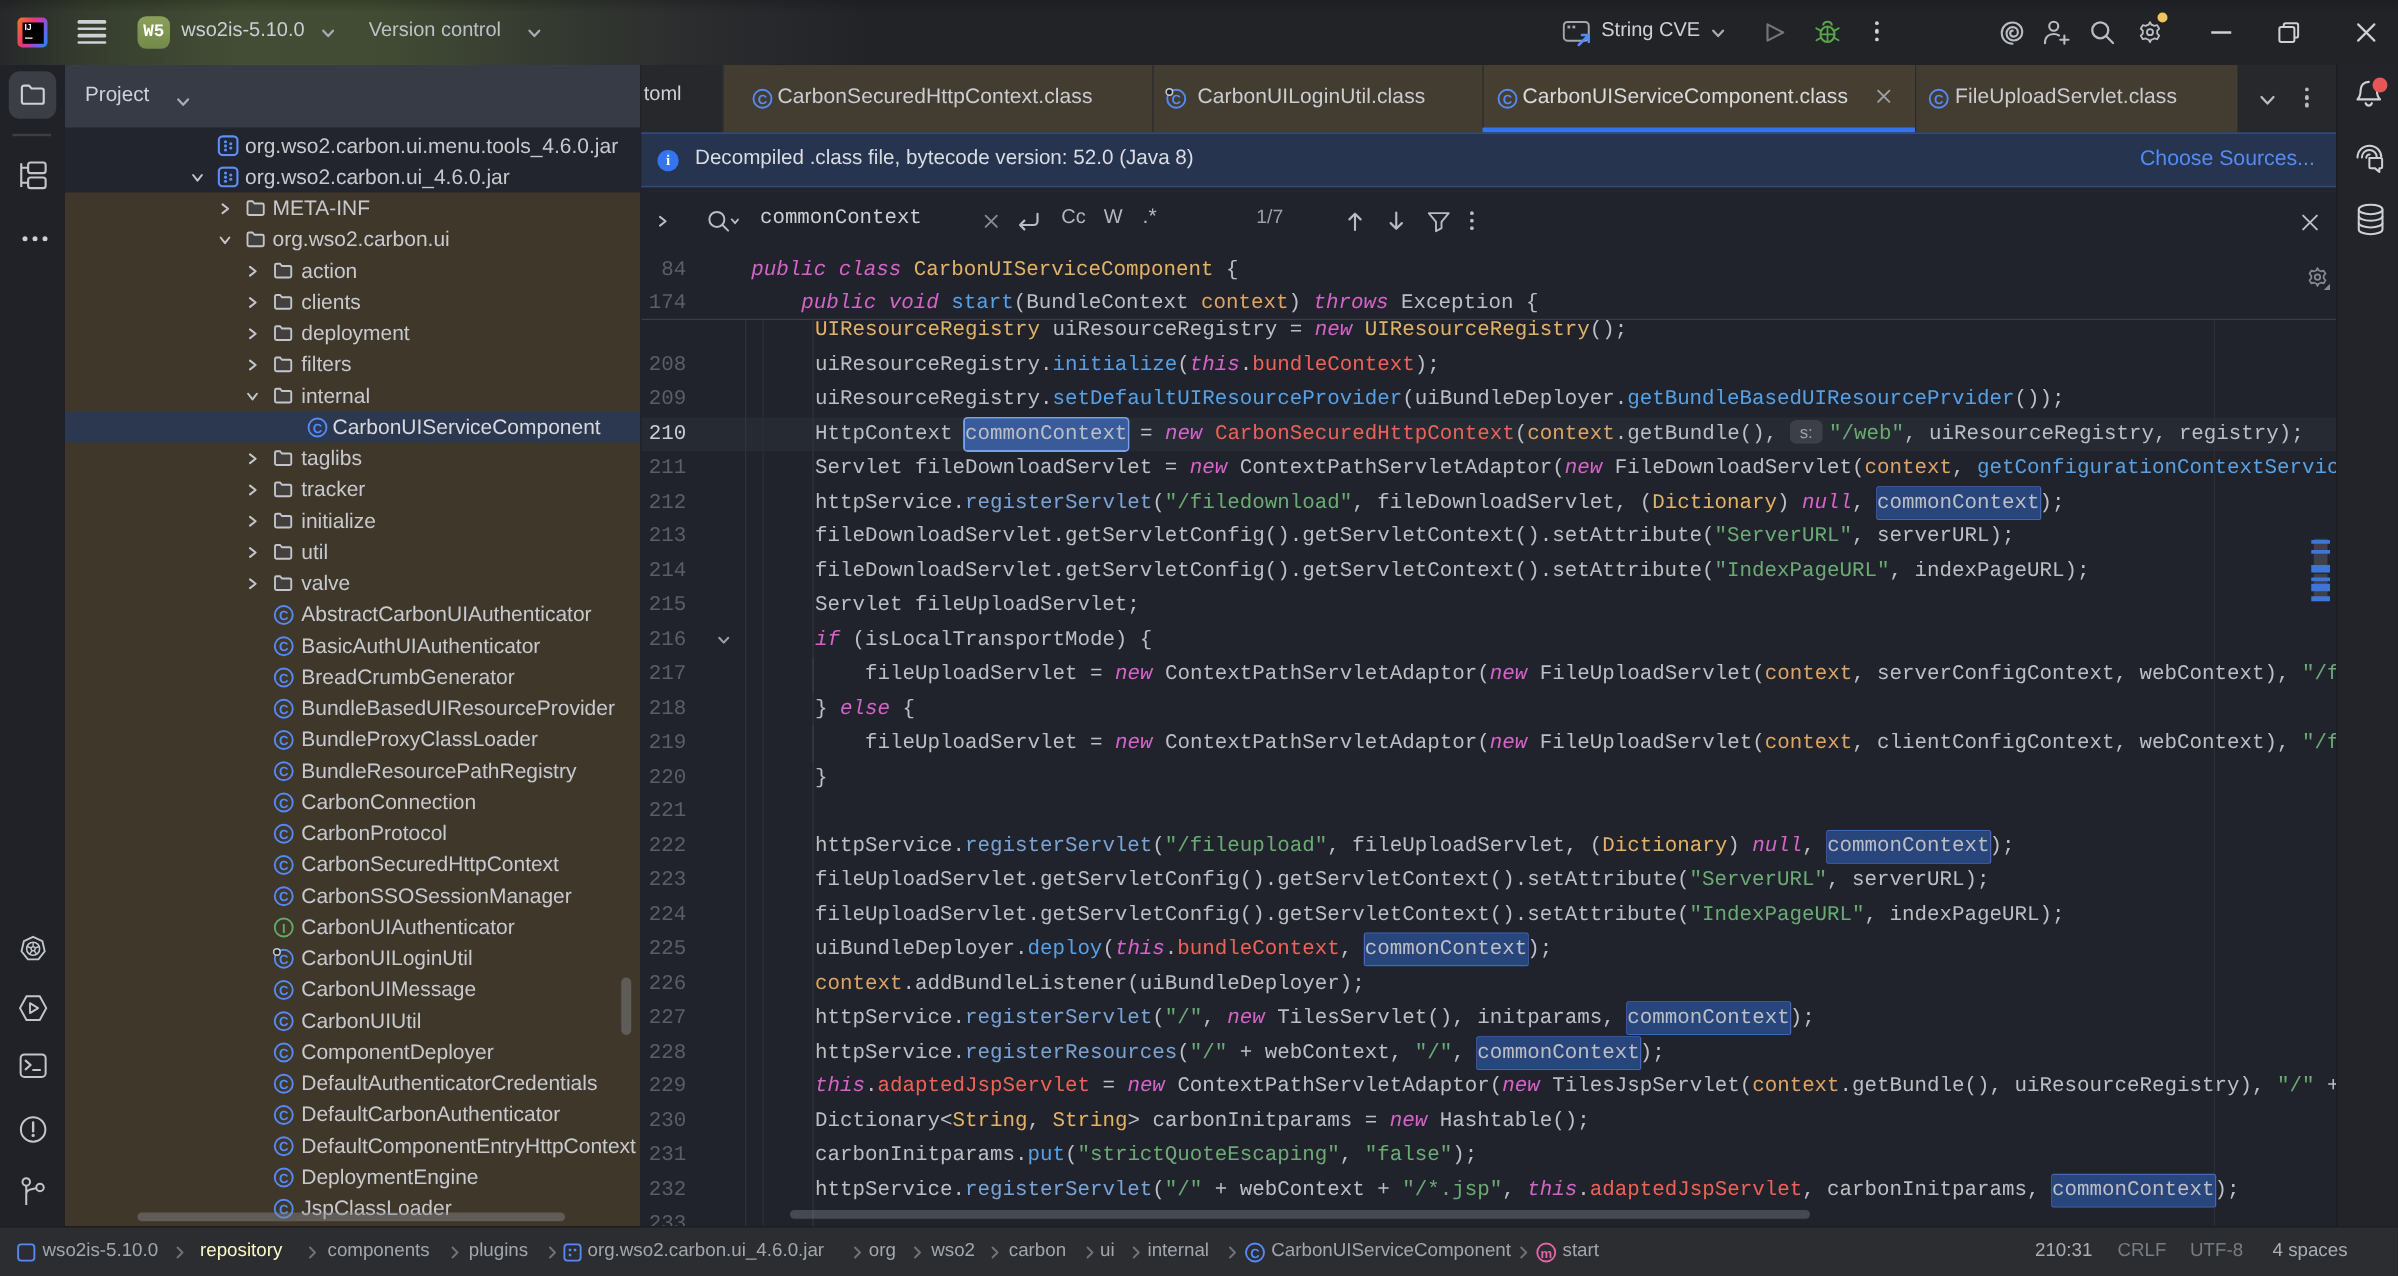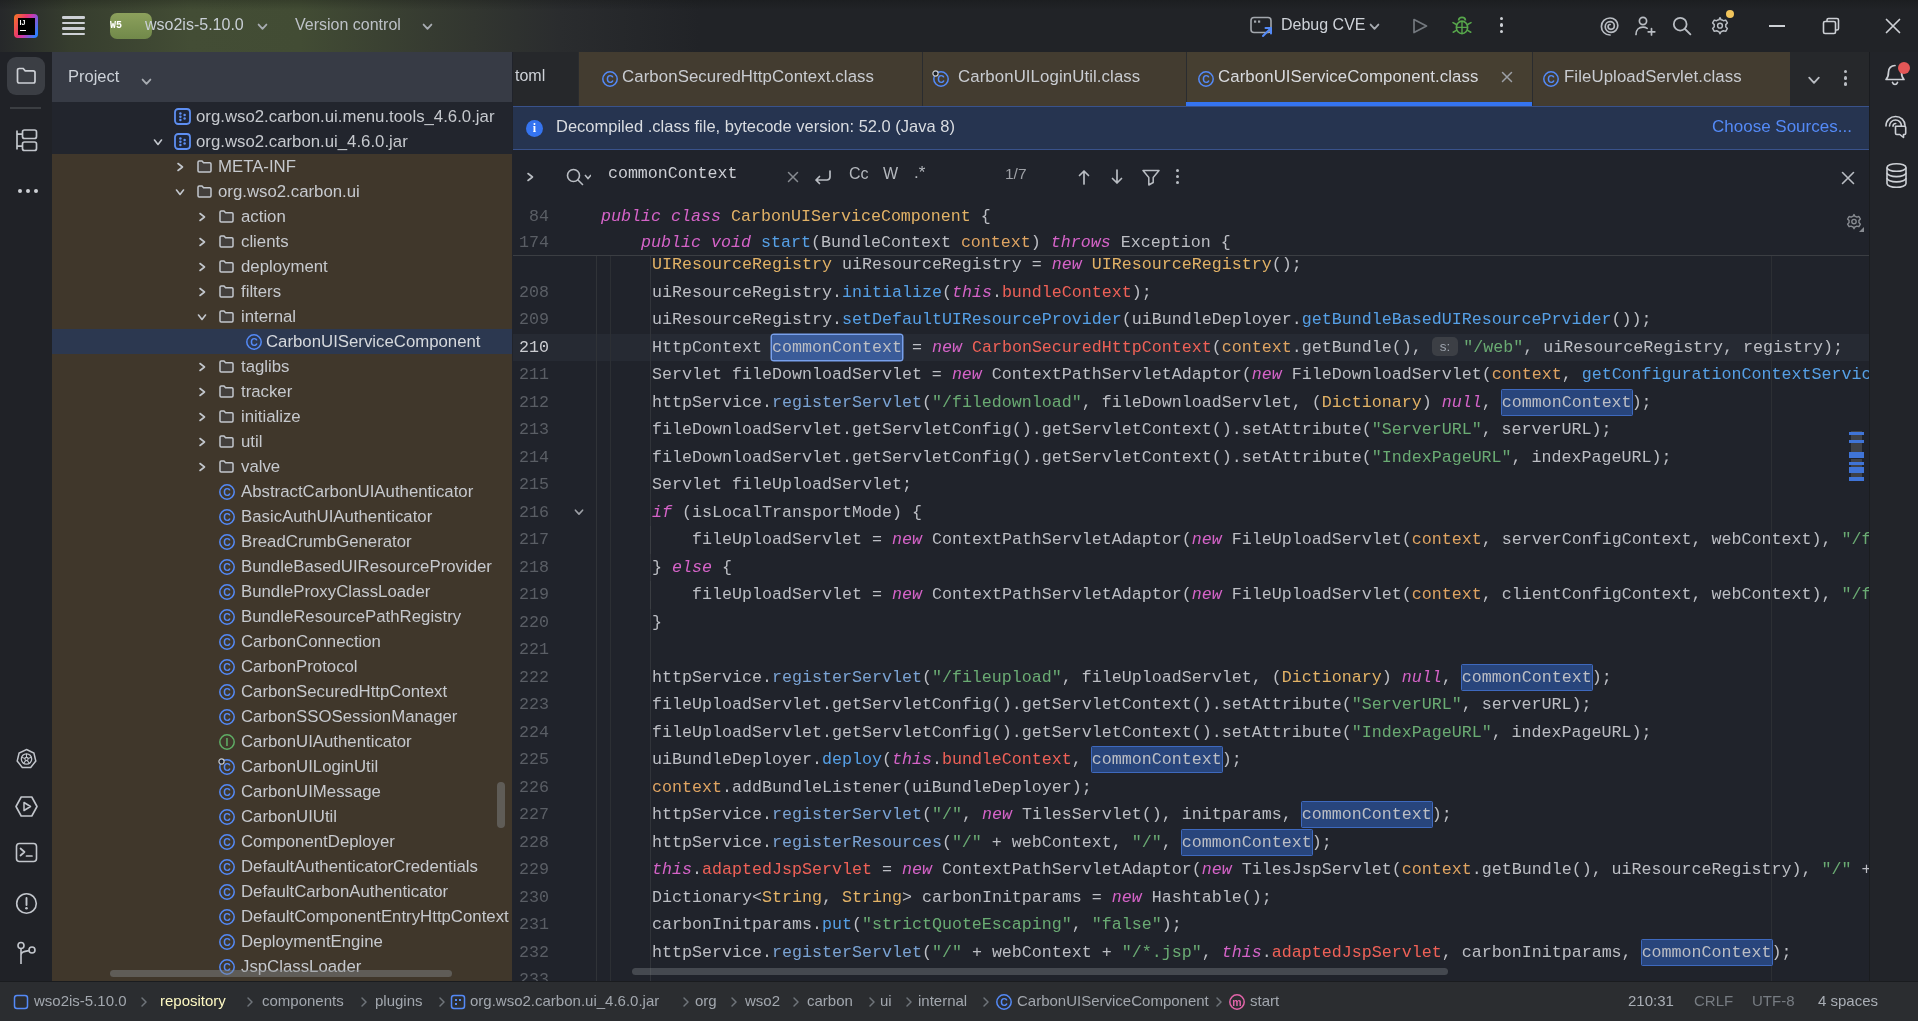--- a/index.html
+++ b/index.html
@@ -28,36 +28,36 @@
 <div class="ab" style="left:0;top:0;width:1918px;height:10px;background:linear-gradient(180deg,rgba(10,12,10,0.22),rgba(10,12,10,0))"></div>
 <div class="ab" style="left:14px;top:14px;width:24px;height:24px;border-radius:4px;background:linear-gradient(115deg,#F87A1F 0%,#E8386F 38%,#C63AB4 55%,#2E7FFF 90%)">
 <div class="ab" style="left:3.5px;top:3.5px;width:17px;height:17px;background:#000"></div>
 <div class="ab" style="left:5.5px;top:5px;font-size:7px;font-weight:bold;color:#fff;font-family:'Liberation Sans'">IJ</div>
 <div class="ab" style="left:5.5px;top:15.5px;width:6px;height:1.8px;background:#fff"></div>
     </div>
 <div class="ab" style="left:62px;top:16.0px;width:23px;height:2.6px;border-radius:1.3px;background:#CDD0D5"></div>
 <div class="ab" style="left:62px;top:21.6px;width:23px;height:2.6px;border-radius:1.3px;background:#CDD0D5"></div>
 <div class="ab" style="left:62px;top:27.2px;width:23px;height:2.6px;border-radius:1.3px;background:#CDD0D5"></div>
 <div class="ab" style="left:62px;top:32.8px;width:23px;height:2.6px;border-radius:1.3px;background:#CDD0D5"></div>
-<div class="ab" style="left:110px;top:13px;width:42px;height:26px;border-radius:7px;background:linear-gradient(180deg,#8CA05C,#71894A);color:#fff;font-size:10px;font-weight:bold;line-height:26px;font-family:'Liberation Mono'">W5</div>
+<div class="ab" style="left:110px;top:13px;width:26px;height:26px;border-radius:7px;background:linear-gradient(180deg,#8CA05C,#71894A);color:#fff;font-size:14px;font-weight:bold;text-align:center;line-height:26px;font-family:'Liberation Mono'">W5</div>
 <div class="t" style="left:145px;color:#C9CFD6">wso2is-5.10.0</div>
 <svg class="ab" style="left:256px;top:20px" width="13" height="13" viewBox="0 0 13 13" fill="none">
       <path d="M2.6 4.55 L6.5 8.84 L10.4 4.55" stroke="#A8ACB2" stroke-width="1.8" stroke-linecap="round" stroke-linejoin="round"></path>
     </svg>
 <div class="t" style="left:295px;color:#BDC1C7">Version control</div>
 <svg class="ab" style="left:421px;top:20px" width="13" height="13" viewBox="0 0 13 13" fill="none">
       <path d="M2.6 4.55 L6.5 8.84 L10.4 4.55" stroke="#A8ACB2" stroke-width="1.8" stroke-linecap="round" stroke-linejoin="round"></path>
     </svg>
 <svg class="ab" style="left:1250px;top:15px" width="25" height="23" viewBox="0 0 25 23" fill="none">
       <rect x="1" y="2.5" width="20" height="15" rx="3" stroke="#A3A7AD" stroke-width="1.6"></rect>
       <rect x="4" y="5.5" width="2.2" height="2.2" fill="#A3A7AD"></rect>
       <rect x="8" y="5.5" width="2.2" height="2.2" fill="#A3A7AD"></rect>
       <path d="M13 21 L21 13 M21 13 v5.5 M21 13 h-5.5" stroke="#548AF7" stroke-width="2" stroke-linecap="round"></path>
     </svg>
-<div class="t" style="left:1281px;color:#CED2D8">Debug CVE</div>
+<div class="t" style="left:1281px;color:#CED2D8">String CVE</div>
 <svg class="ab" style="left:1368px;top:20px" width="13" height="13" viewBox="0 0 13 13" fill="none">
       <path d="M2.6 4.55 L6.5 8.84 L10.4 4.55" stroke="#A8ACB2" stroke-width="1.8" stroke-linecap="round" stroke-linejoin="round"></path>
     </svg>
 <svg class="ab" style="left:1410px;top:16px" width="20" height="20" viewBox="0 0 20 20" fill="none">
       <path d="M4 3.5 L16.5 10 L4 16.5 Z" stroke="#73787E" stroke-width="1.7" stroke-linejoin="round"></path>
     </svg>
 <svg class="ab" style="left:1450px;top:14px" width="24" height="24" viewBox="0 0 24 24" fill="none">
       <ellipse cx="12" cy="13.4" rx="5.6" ry="6.2" stroke="#57A64B" stroke-width="1.7"></ellipse>
 <path d="M12 7.2 V19.6 M6.4 13.4 H17.6" stroke="#57A64B" stroke-width="1.4"></path>
 <path d="M8.6 6.4 C8.6 4.6 10 3.4 12 3.4 C14 3.4 15.4 4.6 15.4 6.4" stroke="#57A64B" stroke-width="1.7"></path>

